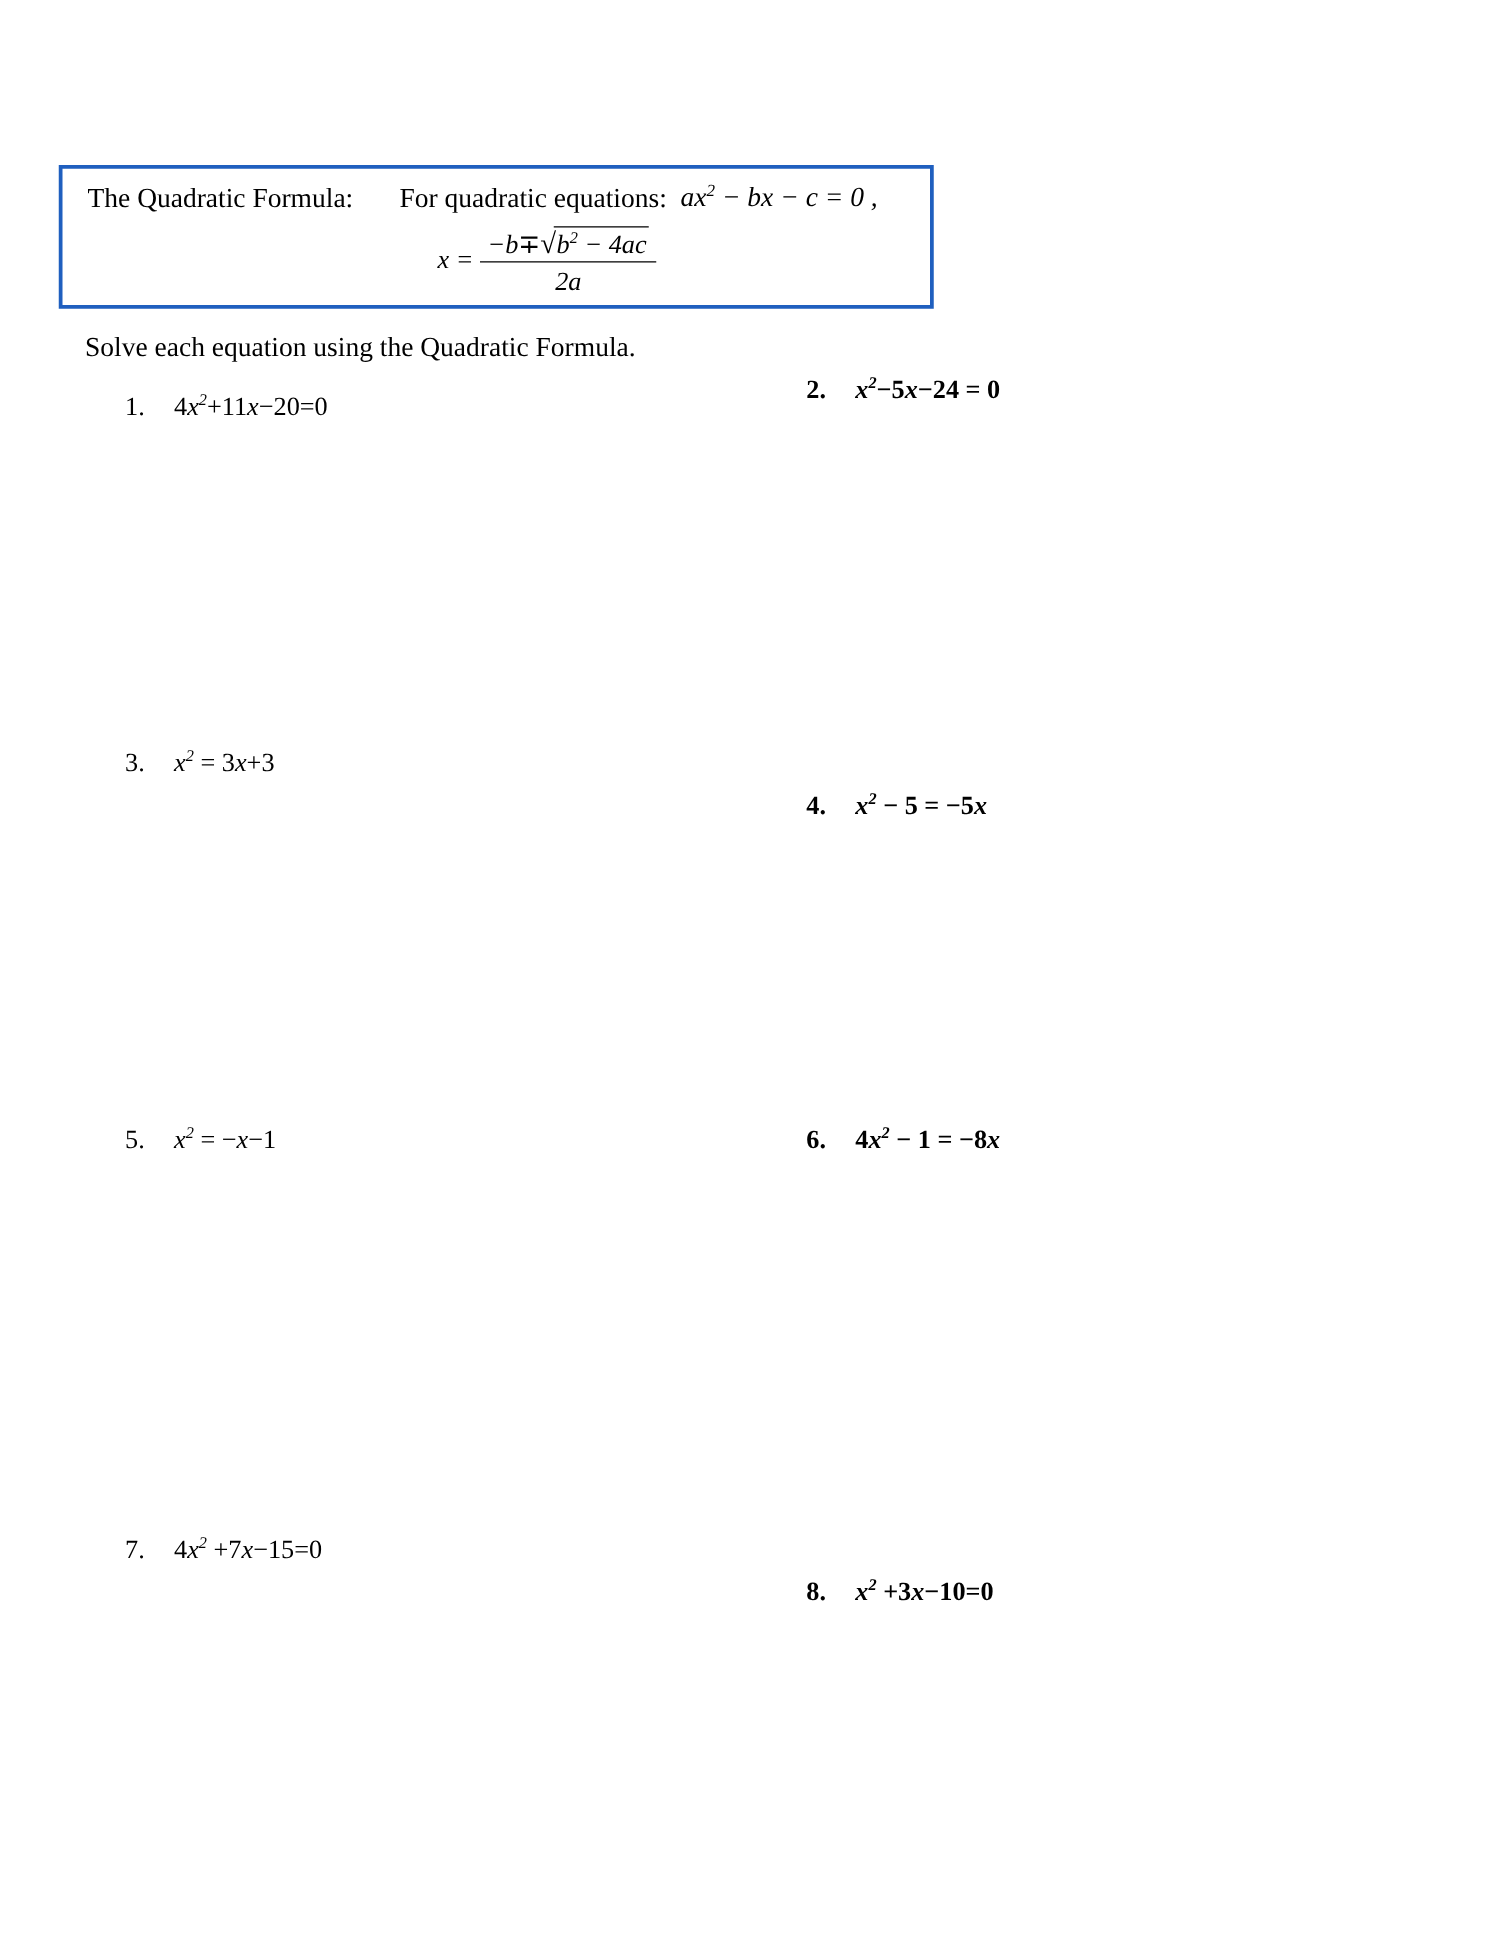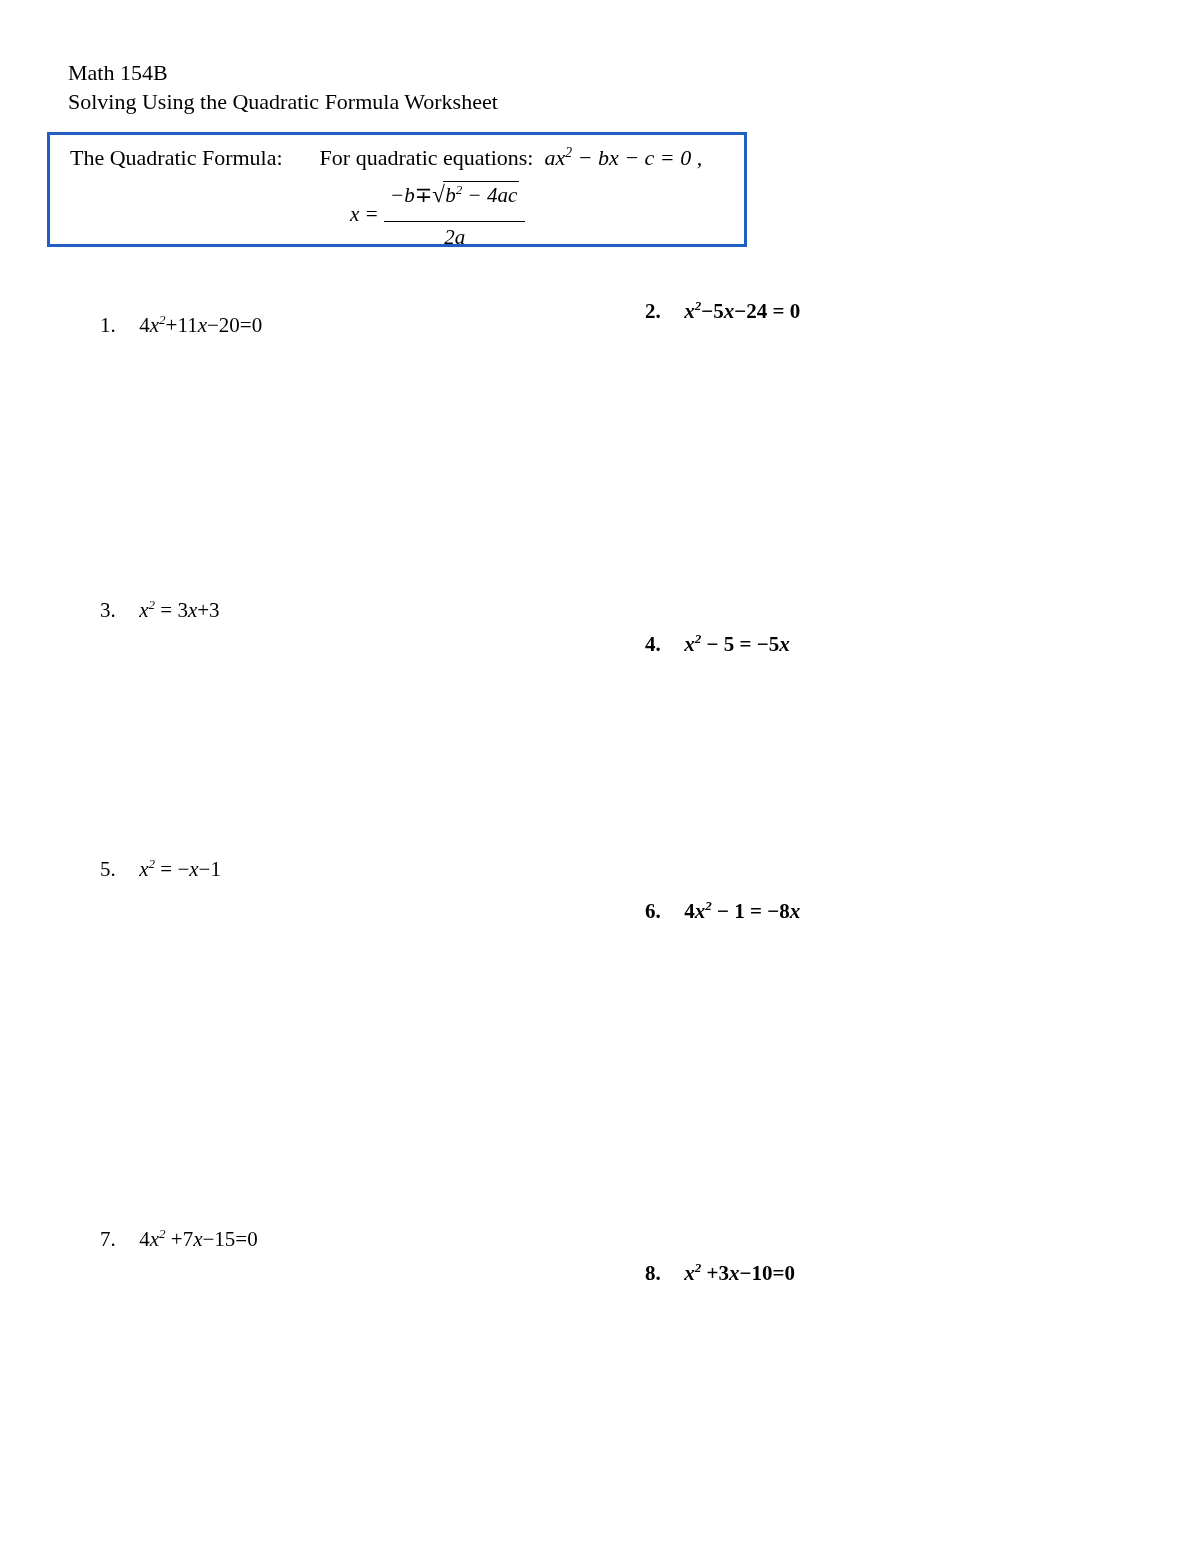--- a/index.html
+++ b/index.html
@@ -93,21 +93,21 @@
     content: "\221A";
     position: absolute;
     left: 0;
     top: -0.04em;
     font-style: normal;
     font-size: 1.1em;
   }
   .sqrt > .rad {
     display: inline-block;
     border-top: 1.4px solid #000;
-    padding: 0 2px 12px 2px;
+    padding: 0 2px 0 2px;
   }
 
   .instructions {
     position: absolute;
     left: 68px;
     top: 265px;
     font-size: 22px;
     white-space: nowrap;
   }
 
@@ -126,43 +126,40 @@
     font-family: "Liberation Serif", serif;
   }
   .col-left { left: 100px; }
   .col-right { left: 645px; font-weight: bold; }
 </style>
 </head>
 <body>
 
 <div class="page">
 
-  <div class="header">
-    <div>Math 154B</div>
-    <div>Solving Using the Quadratic Formula Worksheet</div>
-  </div>
 
   <div class="formula-box" style="border-color: rgb(31, 95, 191);">
     <div class="formula-row1">
       <span class="lbl">The Quadratic Formula:</span>
       <span class="gap"></span>
       <span>For quadratic equations:</span>
       <span class="math">&nbsp;<i>ax</i><span class="up">2</span> − <i>bx</i> − <i>c</i> = 0 ,</span>
     </div>
     <div class="formula-frac">
       <span class="math"><i>x</i> =</span>
       <span class="frac">
         <span class="num">
           <span class="math">−<i>b</i></span><span style="font-style:normal">∓</span><span class="sqrt"><span class="rad"><span class="math"><i>b</i><span class="up">2</span> − 4<i>ac</i></span></span></span>
         </span>
         <span class="den"><span class="math">2<i>a</i></span></span>
       </span>
     </div>
   </div>
 
+  <div class="instructions">Solve each equation using the Quadratic Formula.</div>
 
   <div class="problem col-left" style="top:312px">
     <span class="num">1.</span>
     <span class="eq">4<i>x</i><span class="up">2</span>+11<i>x</i>−20=0</span>
   </div>
 
   <div class="problem col-right" style="top:298px">
     <span class="num">2.</span>
     <span class="eq"><i>x</i><span class="up">2</span>−5<i>x</i>−24 = 0</span>
   </div>
@@ -170,21 +167,21 @@
   <div class="problem col-left" style="top:597px">
     <span class="num">3.</span>
     <span class="eq"><i>x</i><span class="up">2</span> = 3<i>x</i>+3</span>
   </div>
 
   <div class="problem col-right" style="top:631px">
     <span class="num">4.</span>
     <span class="eq"><i>x</i><span class="up">2</span> − 5 = −5<i>x</i></span>
   </div>
 
-  <div class="problem col-left" style="top:856px">
+  <div class="problem col-left" style="top:898px">
     <span class="num">5.</span>
     <span class="eq"><i>x</i><span class="up">2</span> = −<i>x</i>−1</span>
   </div>
 
   <div class="problem col-right" style="top:898px">
     <span class="num">6.</span>
     <span class="eq">4<i>x</i><span class="up">2</span> − 1 = −8<i>x</i></span>
   </div>
 
   <div class="problem col-left" style="top:1226px">

